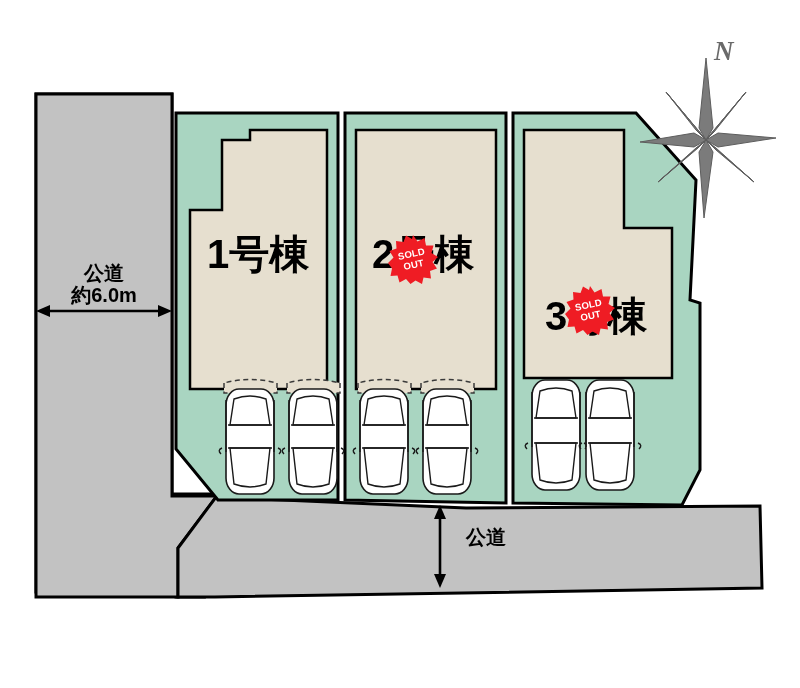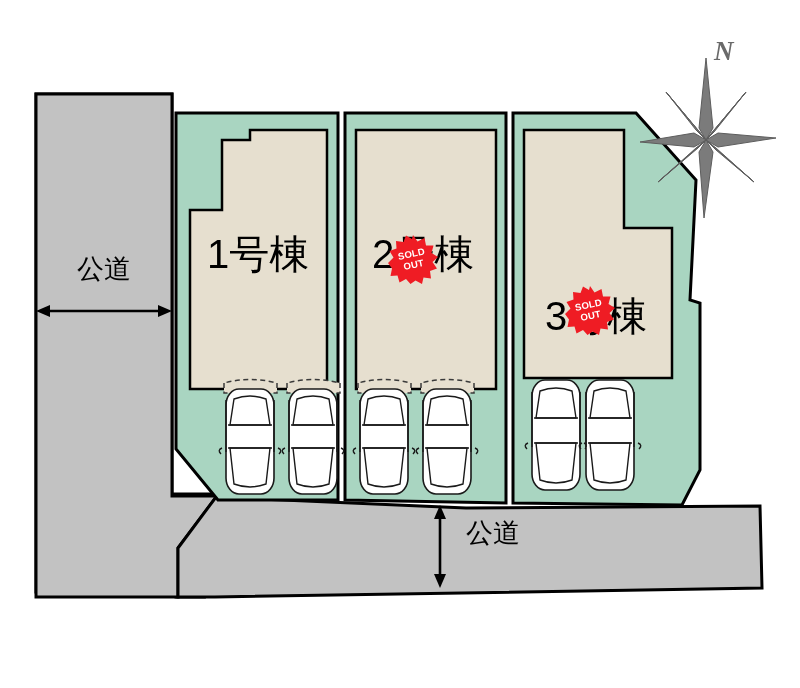--- a/index.html
+++ b/index.html
@@ -32,33 +32,34 @@
   .car-body      { fill: #ffffff; stroke: #1a1a1a; stroke-width: 1.6; }
   .car-line      { fill: none; stroke: #1a1a1a; stroke-width: 1.4; }
   .carport       { fill: #e6dfcf; stroke: #3a3a3a; stroke-width: 1.5; stroke-dasharray: 5 3.5; }
   .dim-arrow     { stroke: #000000; stroke-width: 2.6; fill: none; }
   .compass-dark  { fill: #7b7b7b; stroke: #5d5d5d; stroke-width: 1; }
   .compass-light { fill: #d4d4d4; stroke: #5d5d5d; stroke-width: 1; }
 
   .label {
     position: absolute;
     color: #000000;
-    font-weight: normal;
+    font-weight: bold;
     white-space: nowrap;
     line-height: 1.12;
     user-select: none;
   }
   .house-label {
     font-size: 40px;
     letter-spacing: 0px;
   }
   .road-label {
-    font-size: 27px;
+    font-size: 20px;
     text-align: center;
-    font-weight: normal;
+    font-weight: bold;
+    margin-top: 8px;
   }
   .compass-n {
     font-size: 27px;
     font-style: italic;
     font-weight: bold;
     color: #6a6a6a;
     font-family: "Liberation Serif", "DejaVu Serif", serif;
   }
   .sold-out {
     position: absolute;
@@ -231,20 +232,21 @@
 
   <div class="sold-out" style="left:565px; top:285px;">
     <svg width="50" height="50" viewBox="0 0 100 100">
       <polygon fill="#ef1c24" points="50,2 59,15 73,8 76,23 91,23 87,38 100,46 89,56 98,69 84,74 86,89 71,87 68,100 55,93 45,100 36,90 23,97 19,83 5,84 8,69 0,58 11,47 3,34 17,29 16,14 31,16 36,3 48,10"></polygon>
     </svg>
     <div class="so-text"><span>SOLD</span><br><span>OUT</span></div>
   </div>
 
   <div class="label road-label" style="left:58px; top:254px; width:92px;">
     <div>公道</div>
+    <div>約6.0m</div>
   </div>
 
   <div class="label road-label" style="left:466px; top:518px; width:110px; text-align:left;">
     <div>公道</div>
   </div>
 
   <div class="label compass-n" style="left:714px; top:36px;">N</div>
 
 </div>
 

